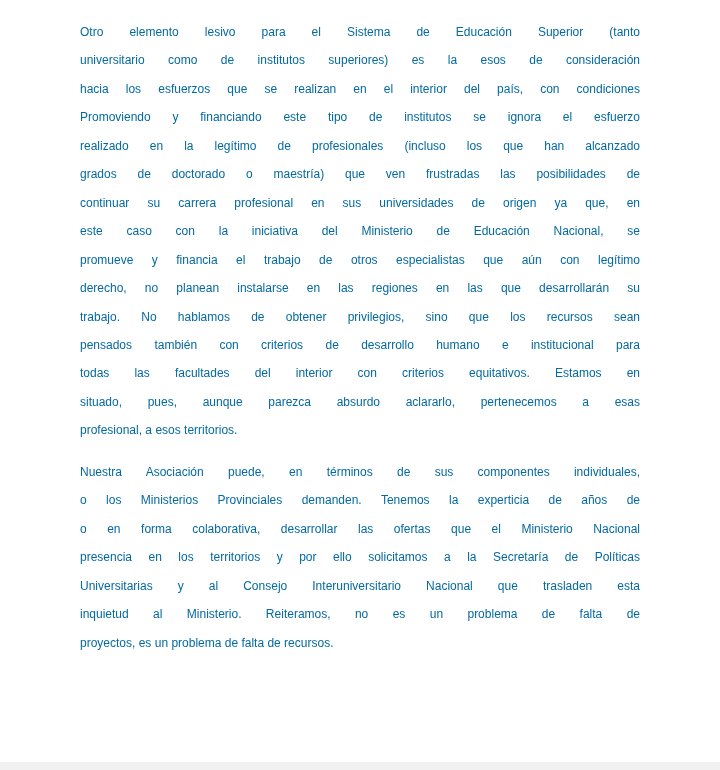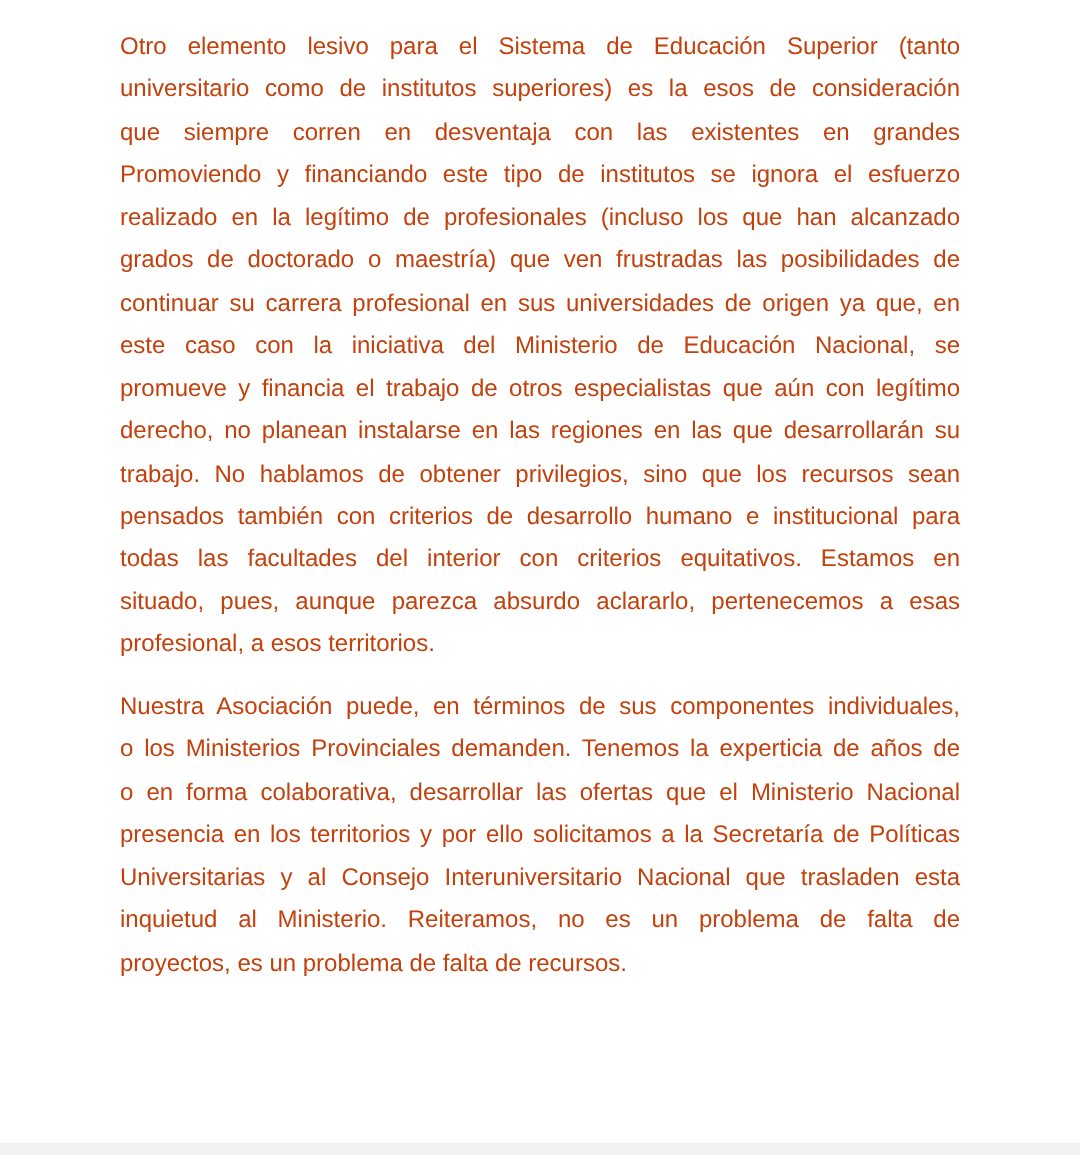--- a/index.html
+++ b/index.html
@@ -10,22 +10,22 @@
     width: 720px;
     height: 770px;
     background: #ffffff;
     overflow: hidden;
     font-family: "Liberation Sans", sans-serif;
   }
   .page {
     box-sizing: border-box;
     width: 720px;
     padding: 18px 80px 0 80px;
-    color: #c2410c;
-    font-size: 16px;
+    color: #0369a1;
+    font-size: 12px;
     line-height: 28.45px;
   }
   .para {
     margin: 0 0 13px 0;
   }
   .para:last-of-type {
     margin-bottom: 12px;
   }
   .line {
     text-align: justify;
@@ -44,21 +44,21 @@
   }
 </style>
 </head>
 <body>
 
 <div class="page">
 
   <div class="para">
     <div class="line">Otro elemento lesivo para el Sistema de Educación Superior (tanto</div>
     <div class="line">universitario como de institutos superiores) es la esos de consideración</div>
-    <div class="line">que siempre corren en desventaja con las existentes en grandes</div>
+    <div class="line">hacia los esfuerzos que se realizan en el interior del país, con condiciones</div>
     <div class="line">Promoviendo y financiando este tipo de institutos se ignora el esfuerzo</div>
     <div class="line">realizado en la legítimo de profesionales (incluso los que han alcanzado</div>
     <div class="line">grados de doctorado o maestría) que ven frustradas las posibilidades de</div>
     <div class="line">continuar su carrera profesional en sus universidades de origen ya que, en</div>
     <div class="line">este caso con la iniciativa del Ministerio de Educación Nacional, se</div>
     <div class="line">promueve y financia el trabajo de otros especialistas que aún con legítimo</div>
     <div class="line">derecho, no planean instalarse en las regiones en las que desarrollarán su</div>
     <div class="line">trabajo. No hablamos de obtener privilegios, sino que los recursos sean</div>
     <div class="line">pensados también con criterios de desarrollo humano e institucional para</div>
     <div class="line">todas las facultades del interior con criterios equitativos. Estamos en</div>

